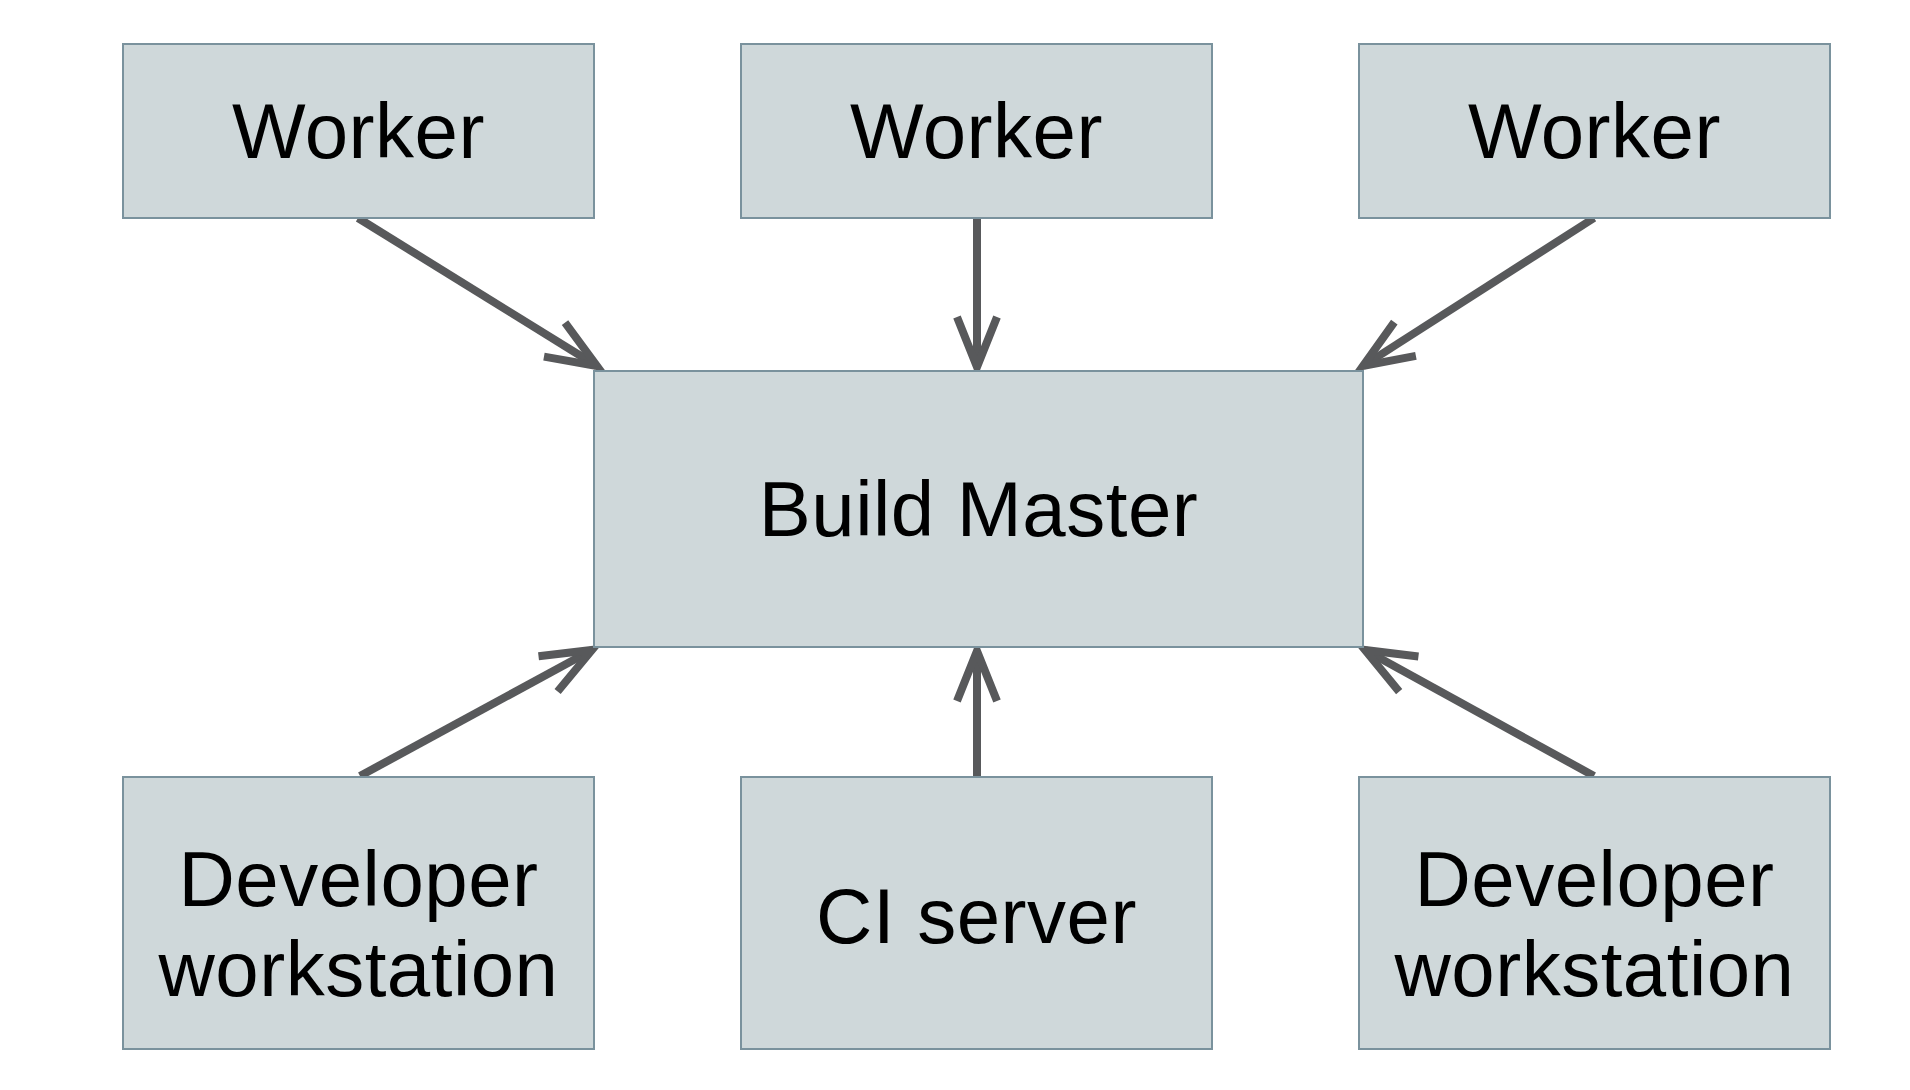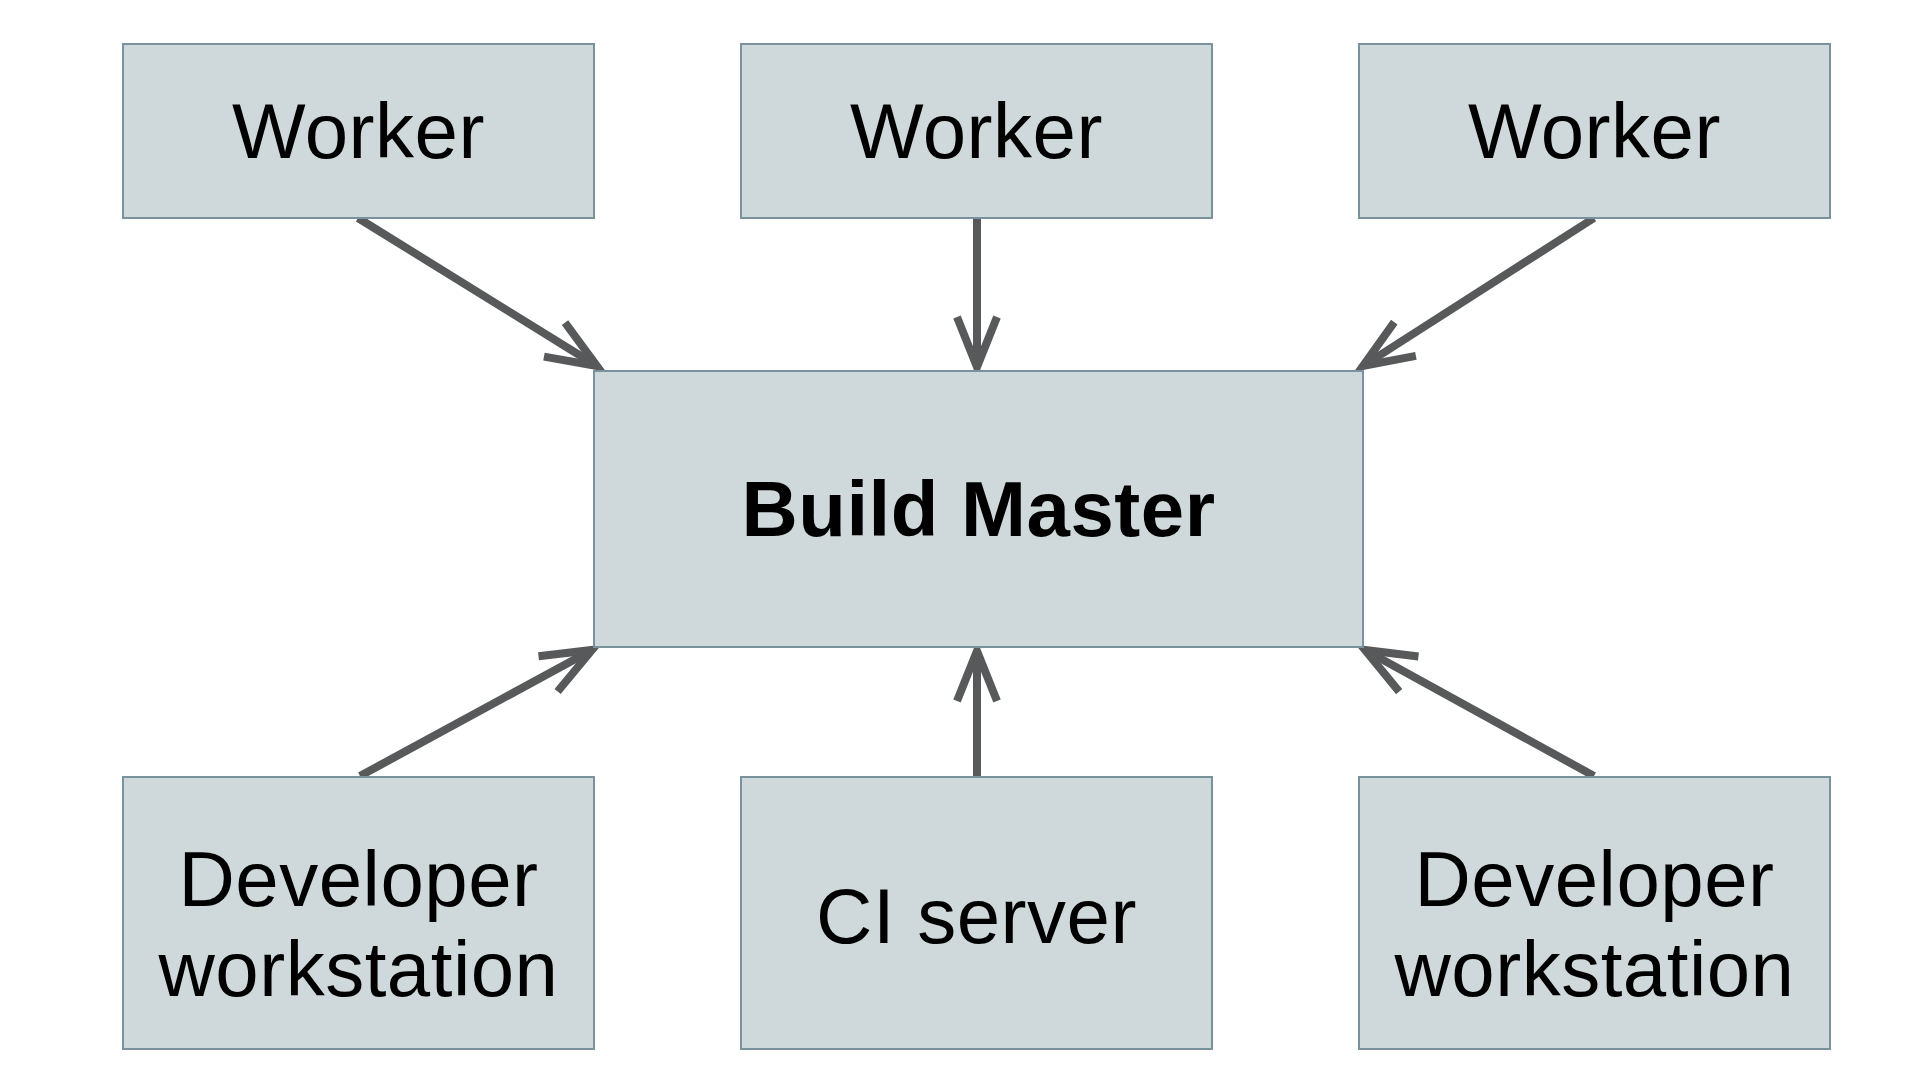--- a/index.html
+++ b/index.html
@@ -46,21 +46,21 @@
     text-align: center;
     font-size: 78px;
     line-height: 1.16;
     letter-spacing: 0.5px;
   }
   
   .node-worker-1 { left: 122px; top: 43px;  width: 473px; height: 176px; }
   .node-worker-2 { left: 740px; top: 43px;  width: 473px; height: 176px; }
   .node-worker-3 { left: 1358px; top: 43px; width: 473px; height: 176px; }
   
-  .node-build-master { left: 593px; top: 370px; width: 771px; height: 278px; font-weight: bold; }
+  .node-build-master { left: 593px; top: 370px; width: 771px; height: 278px; }
   
   .node-dev-left  { left: 122px;  top: 776px; width: 473px; height: 274px; padding-top: 22px; }
   .node-ci-server { left: 740px;  top: 776px; width: 473px; height: 274px; padding-top: 6px; }
   .node-dev-right { left: 1358px; top: 776px; width: 473px; height: 274px; padding-top: 22px; }
   .node-label { display: block; width: 100%; padding: 0 12px; }
 </style>
 </head>
 <body>
 
 <div class="canvas">

